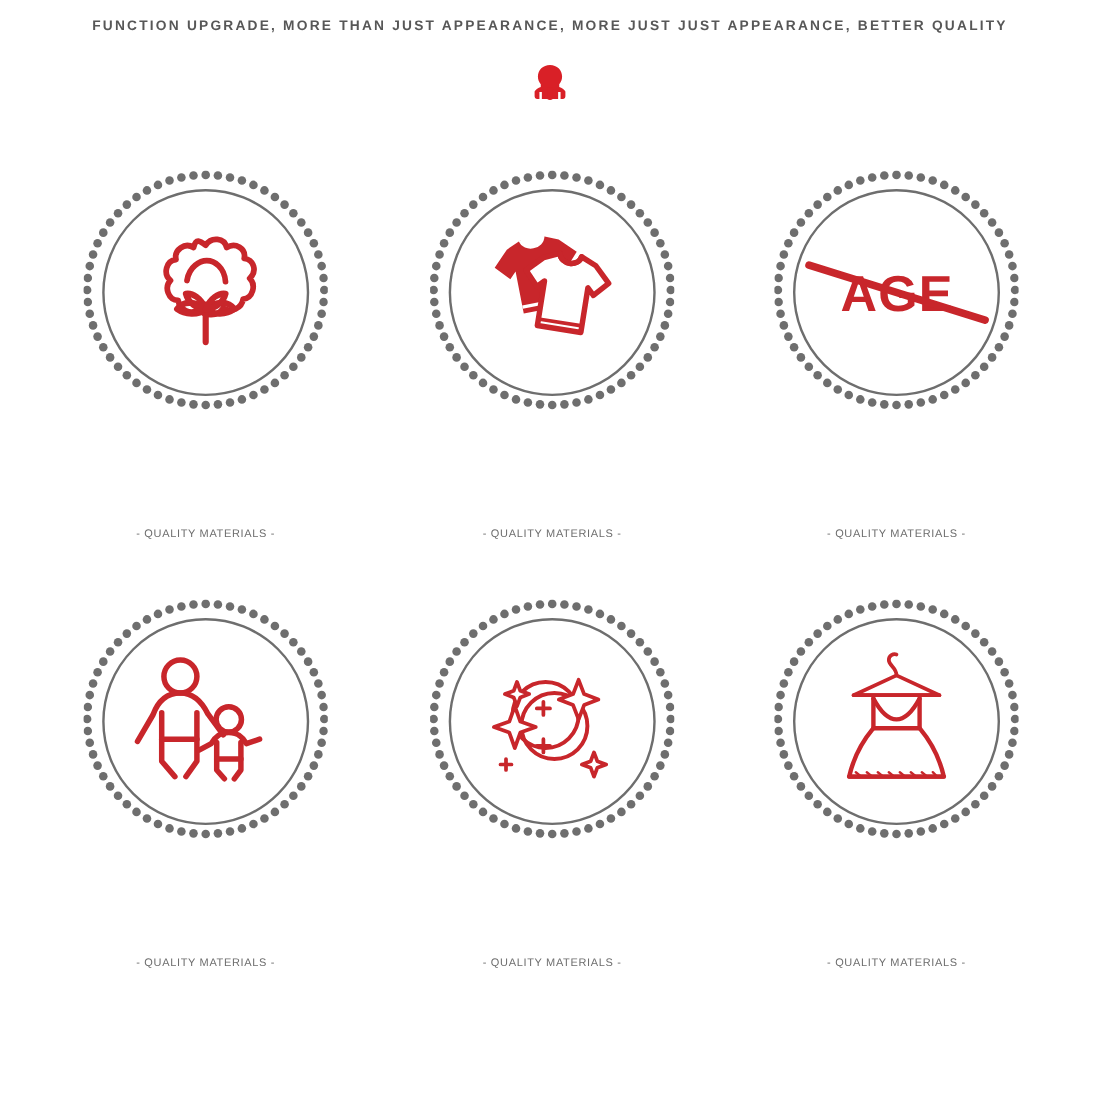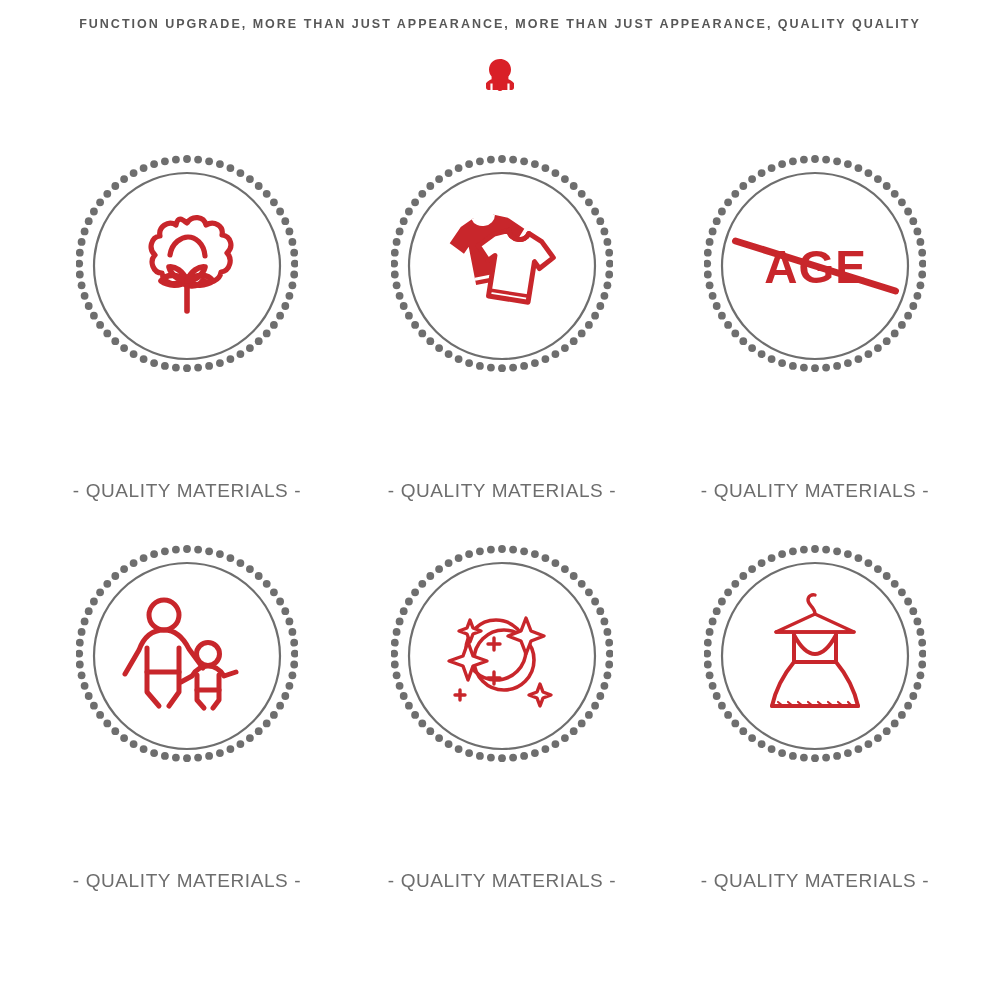--- a/index.html
+++ b/index.html
@@ -80,42 +80,42 @@
     left: 50%;
     transform: translate(-50%, -50%);
     width: 130px;
     height: 130px;
     display: flex;
     align-items: center;
     justify-content: center;
   }
   .badge-caption {
     margin-top: 0;
-    font-size: 19px;
+    font-size: 10px;
     letter-spacing: 0.6px;
     color: #6d6d6d;
     font-family: "Liberation Sans", sans-serif;
     white-space: nowrap;
   }
   .cap-r1 { position: absolute; top: 325px; left: 0; width: 240px; }
   .cap-r2 { position: absolute; top: 325px; left: 0; width: 240px; }
 
   .age-text {
     font-family: "Liberation Sans", sans-serif;
     font-size: 46px;
     font-weight: 700;
     letter-spacing: 1px;
     fill: #c8262b;
   }
 </style>
 </head>
 <body>
 
 <div class="header-bar">
-  <span class="header-title">FUNCTION UPGRADE, MORE THAN JUST APPEARANCE, MORE THAN JUST APPEARANCE, QUALITY QUALITY</span>
+  <span class="header-title">FUNCTION UPGRADE, MORE THAN JUST APPEARANCE, MORE JUST JUST APPEARANCE, BETTER QUALITY</span>
 </div>
 
 <div class="brand-mark">
   <svg width="44" height="44" viewBox="0 0 44 44">
     <g fill="#d92027">
       <path d="M22 5 C15.6 5 11 9.6 11 15.6 C11 18.4 12 20.8 13.6 22.6
                L13.6 25.2 C11.2 26.0 9.2 27.4 8.0 29.2 L8.0 33.6
                C8.0 35.0 9.0 36 10.3 36 L12.4 36 L12.4 29.6
                L14.6 29.6 L14.6 36 L29.4 36 L29.4 29.6 L31.6 29.6
                L31.6 36 L33.7 36 C35.0 36 36.0 35.0 36.0 33.6

